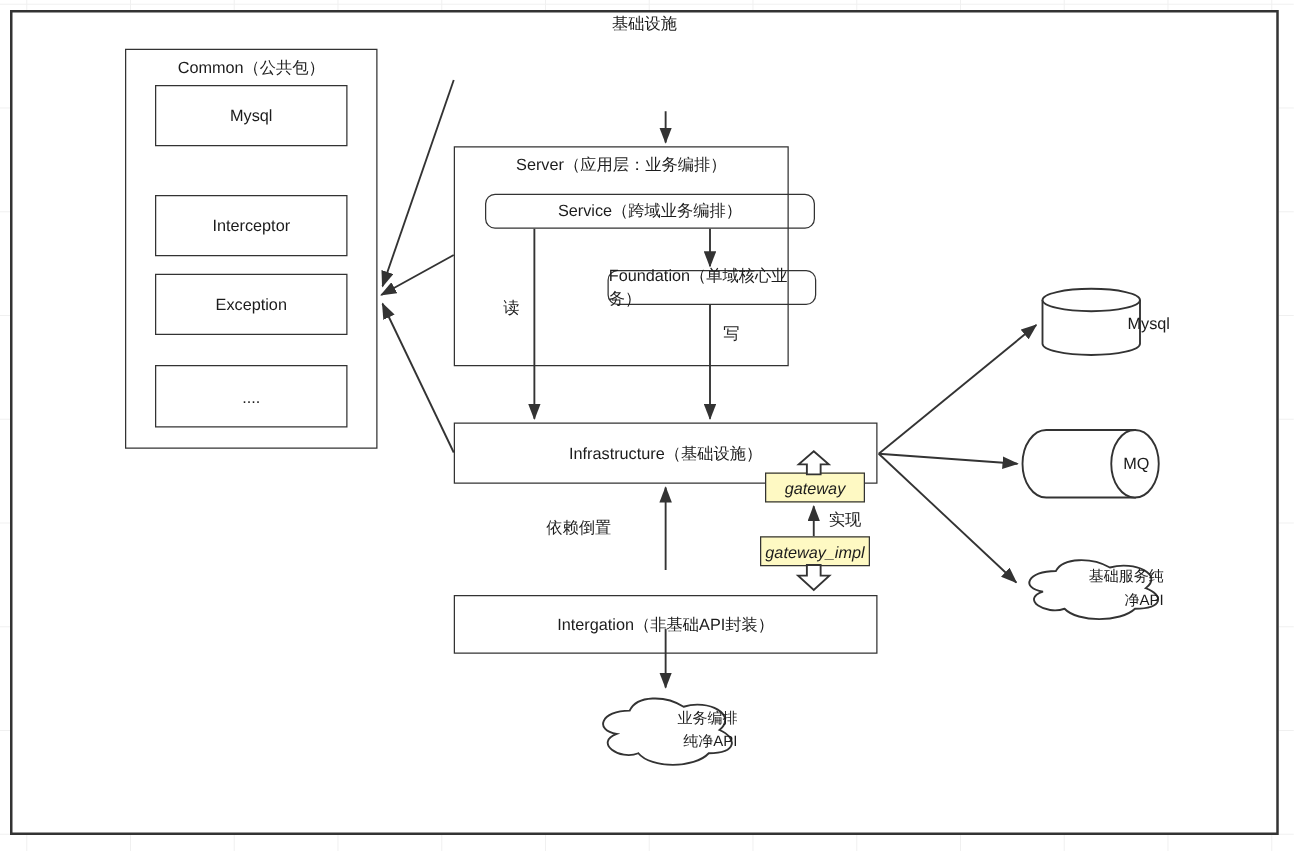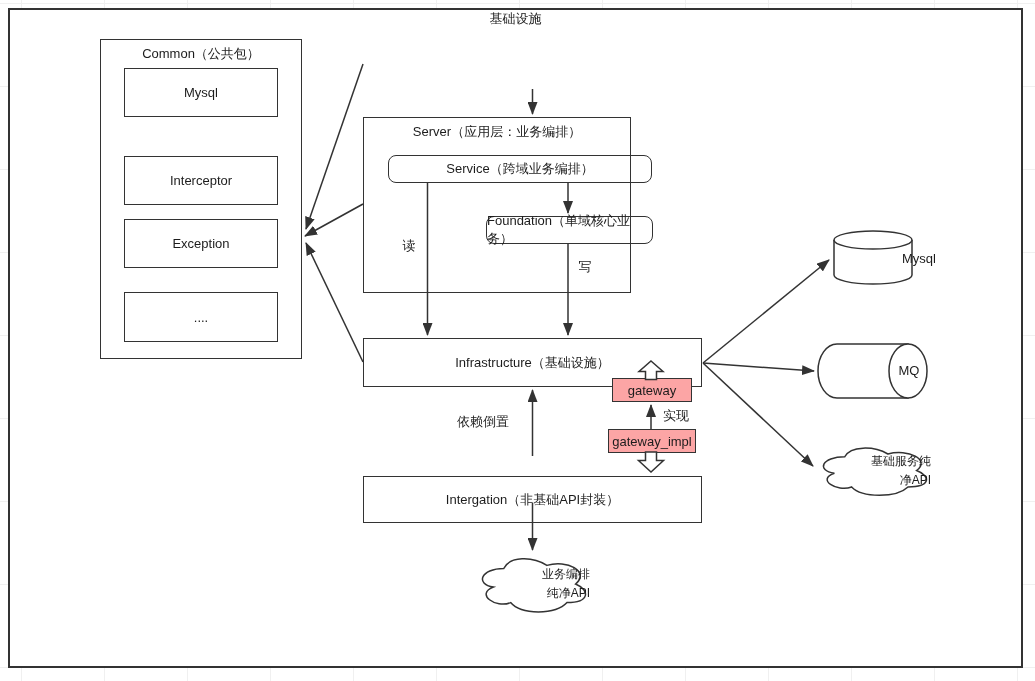--- a/index.html
+++ b/index.html
@@ -19,21 +19,21 @@
   svg.layer{position:absolute;left:0;top:0;width:1035px;height:681px;pointer-events:none;}
   #under{z-index:1;}
   #over{z-index:4;}
   .box{
     position:absolute;box-sizing:border-box;
     border:1.5px solid #333;background:transparent;
     display:flex;align-items:center;justify-content:center;
     font-size:13px;z-index:2;
   }
   .box.topalign{align-items:flex-start;padding-top:5px;}
-  .box.fill{background:#fca5a5;z-index:3;}
+  .box.fill{background:#fef9c3;z-index:3;font-style:italic;}
   .box.rounded{border-radius:8px;}
   .frame{
     position:absolute;box-sizing:border-box;
     border:2px solid #333;background:#fff;z-index:0;
   }
   .flabel{position:absolute;font-size:13px;text-align:center;z-index:2;line-height:16px;}
   .cloudtext{position:absolute;font-size:12px;text-align:right;z-index:2;line-height:19px;}
   .shapelabel{position:absolute;font-size:13px;text-align:center;z-index:2;margin-left:46px;}
 </style>
 </head>
@@ -118,21 +118,21 @@
   <div class="box fill" style="left:612px;top:378px;width:80px;height:24px;">
     <span>gateway</span>
   </div>
   <div class="box fill" style="left:608px;top:429px;width:88px;height:24px;">
     <span>gateway_impl</span>
   </div>
 
   <div class="flabel" style="left:395px;top:238px;width:28px;">读</div>
   <div class="flabel" style="left:571px;top:259px;width:28px;">写</div>
   <div class="flabel" style="left:658px;top:408px;width:36px;">实现</div>
-  <div class="flabel" style="left:452px;top:414px;width:62px;">依赖倒置</div>
+  <div class="flabel" style="left:432px;top:414px;width:62px;">依赖倒置</div>
 
   <div class="shapelabel" style="left:834px;top:251px;width:78px;">Mysql</div>
   <div class="shapelabel" style="left:823px;top:363px;width:80px;">MQ</div>
   <div class="cloudtext" style="left:816px;top:452px;width:115px;">
     <span style="display:block">基础服务纯</span>
     <span style="display:block">净API</span>
   </div>
   <div class="cloudtext" style="left:475px;top:565px;width:115px;">
     <span style="display:block">业务编排</span>
     <span style="display:block">纯净API</span>

